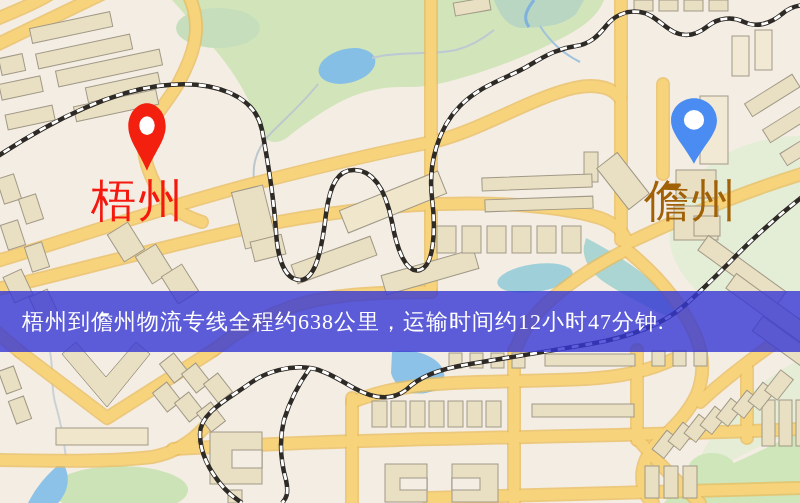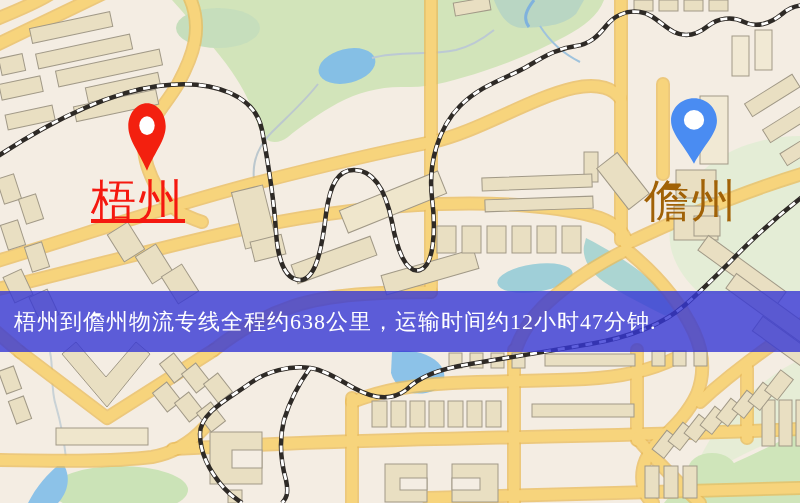--- a/index.html
+++ b/index.html
@@ -3,26 +3,26 @@
 <meta charset="utf-8">
 <style>
   html,body{margin:0;padding:0;background:#ddd;}
   .stage{position:relative;width:800px;height:503px;overflow:hidden;
          font-family:"Liberation Serif","DejaVu Serif",serif;}
   .stage svg.mapbg{position:absolute;left:0;top:0;}
   .marker{position:absolute;}
   .marker svg{display:block;}
   .pin-label{position:absolute;font-size:45px;line-height:1;font-weight:400;
              letter-spacing:2px;white-space:nowrap;}
-  .origin-label{left:91px;top:179px;color:#f5180f;text-decoration:underline;}
+  .origin-label{left:91px;top:179px;color:#f5180f;}
   .destination-label{left:644px;top:179px;color:#a16207;}
   .banner{position:absolute;left:0;top:291px;width:800px;height:61px;
           background:rgba(54,55,212,0.80);display:flex;align-items:center;}
   .banner span{color:#ffffff;font-size:22px;letter-spacing:1px;
-               padding-left:14px;white-space:nowrap;}
+               padding-left:22px;white-space:nowrap;}
 </style>
 </head>
 <body>
 
 <div class="stage">
 
   <svg class="mapbg" width="800" height="503" viewBox="0 0 800 503">
 
     <rect width="800" height="503" fill="#f4ede3"></rect>
 

